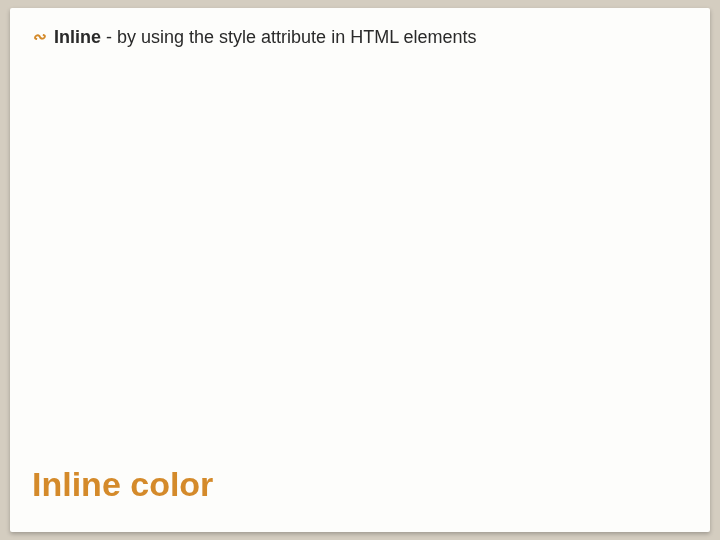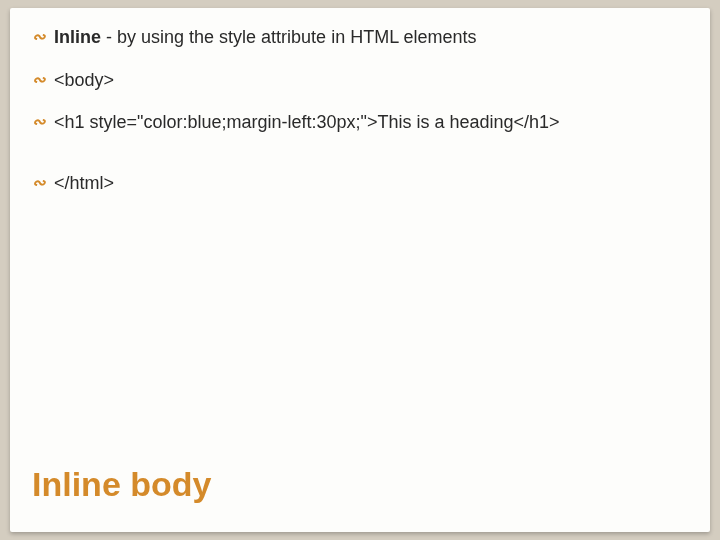--- a/index.html
+++ b/index.html
@@ -89,40 +89,28 @@
 
     <div class="line">
       <span class="bullet-mark"></span>
       <span class="txt"><span class="bold">Inline</span><span> - by using the style attribute in HTML elements</span></span>
     </div>
 
 
     <div class="spacer"></div>
 
 
-    <div class="line">
-      <span class="bullet-mark"></span>
-      <span class="txt">&lt;body&gt;</span>
-    </div>
-
-    <div class="spacer"></div>
-
-    <div class="line wrapline">
-      <span class="bullet-mark"></span>
-      <span class="txt">&lt;h1 style="color:blue;margin-left:30px;"&gt;This is a heading&lt;/h1&gt;</span>
-    </div>
 
     <div class="spacer"></div>
 
 
     <div class="spacer"></div>
 
 
-    <div class="line">
-      <span class="bullet-mark"></span>
-      <span class="txt">&lt;/html&gt;</span>
-    </div>
+    <div class="spacer"></div>
+
+
 
   </div>
 
-  <div class="title">Inline body</div>
+  <div class="title">Inline color</div>
 
 </div>
 
 </body></html>

